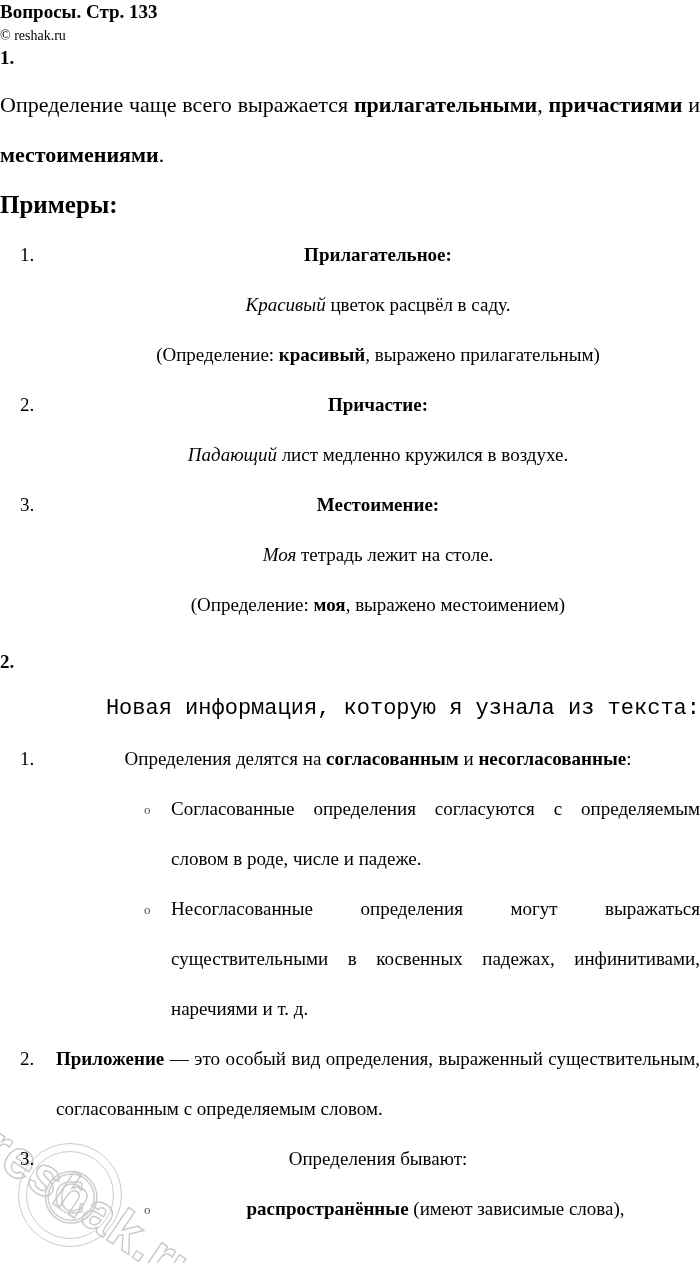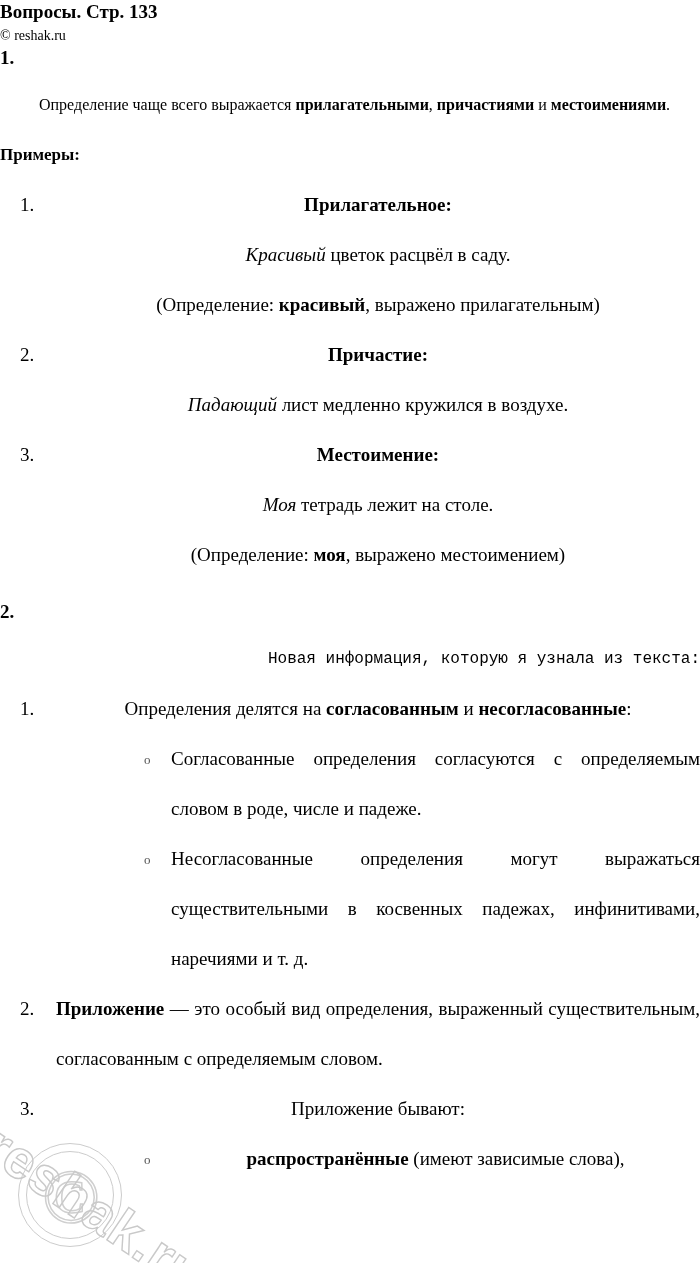--- a/index.html
+++ b/index.html
@@ -84,31 +84,30 @@
   }
 
   .sec-num {
     font-size: 19px;
     font-weight: 700;
     margin-top: 18px;
     line-height: 28px;
   }
 
   .para {
-    font-size: 16px;
+    font-size: 22px;
     line-height: 50px;
     text-align: justify;
     text-justify: inter-word;
     margin: 0;
-    padding-left: 39px;
   }
   .para.lead { margin-top: 8px; }
   .para.nojust { text-align: right; font-family: Liberation Mono, monospace; }
 
-  .label-bold { font-size: 17px; font-weight: 700; line-height: 50px; }
+  .label-bold { font-size: 25px; font-weight: 700; line-height: 50px; }
 
   
   ol.numlist {
     list-style: none;
     margin: 0;
     padding: 0;
   }
   ol.numlist > li {
     position: relative;
     padding-left: 56px;
@@ -222,21 +221,21 @@
         </ul>
       </li>
 
       <li>
         <span class="marker">2.</span>
         <div class="li-body"><b>Приложение</b><span> — это особый вид определения, выраженный существительным, согласованным с определяемым словом.</span></div>
       </li>
 
       <li>
         <span class="marker">3.</span>
-        <div class="li-body nojust">Приложение бывают:</div>
+        <div class="li-body nojust">Определения бывают:</div>
 
         <ul class="sublist">
           <li>
             <span class="omarker">o</span>
             <div class="li-body nojust"><b>распространённые</b><span> (имеют зависимые слова),</span></div>
           </li>
 
         </ul>
       </li>
 

